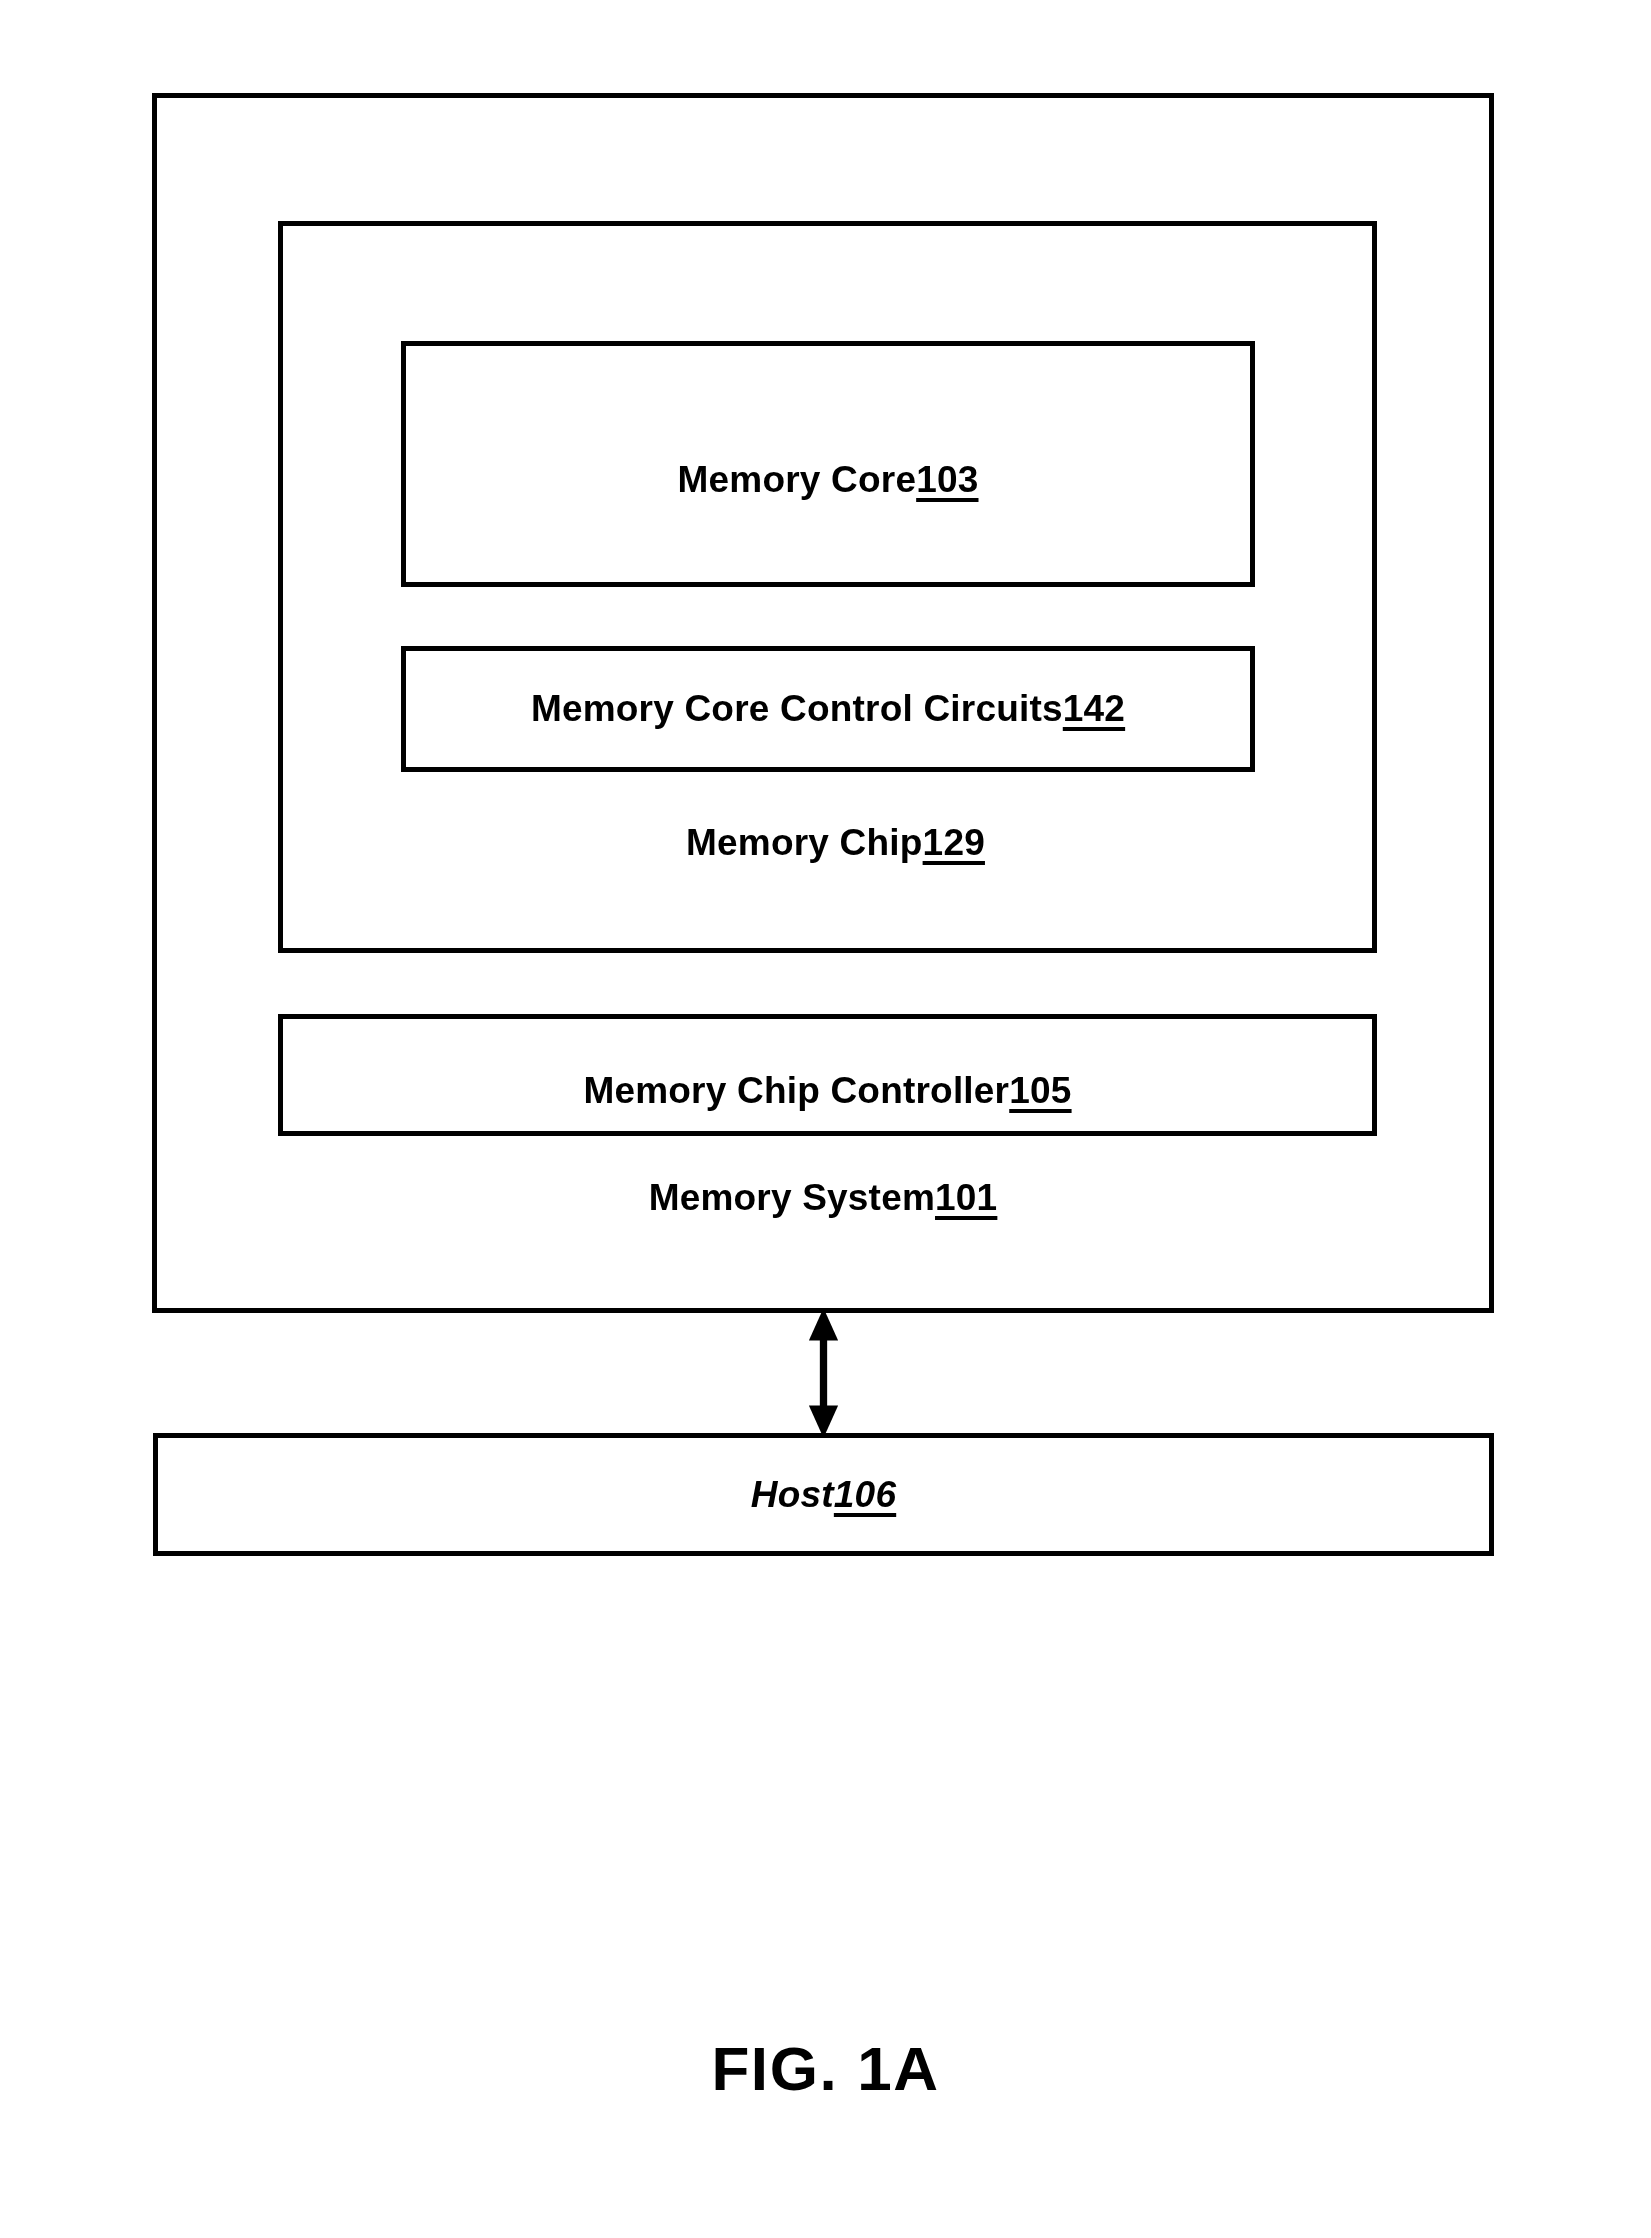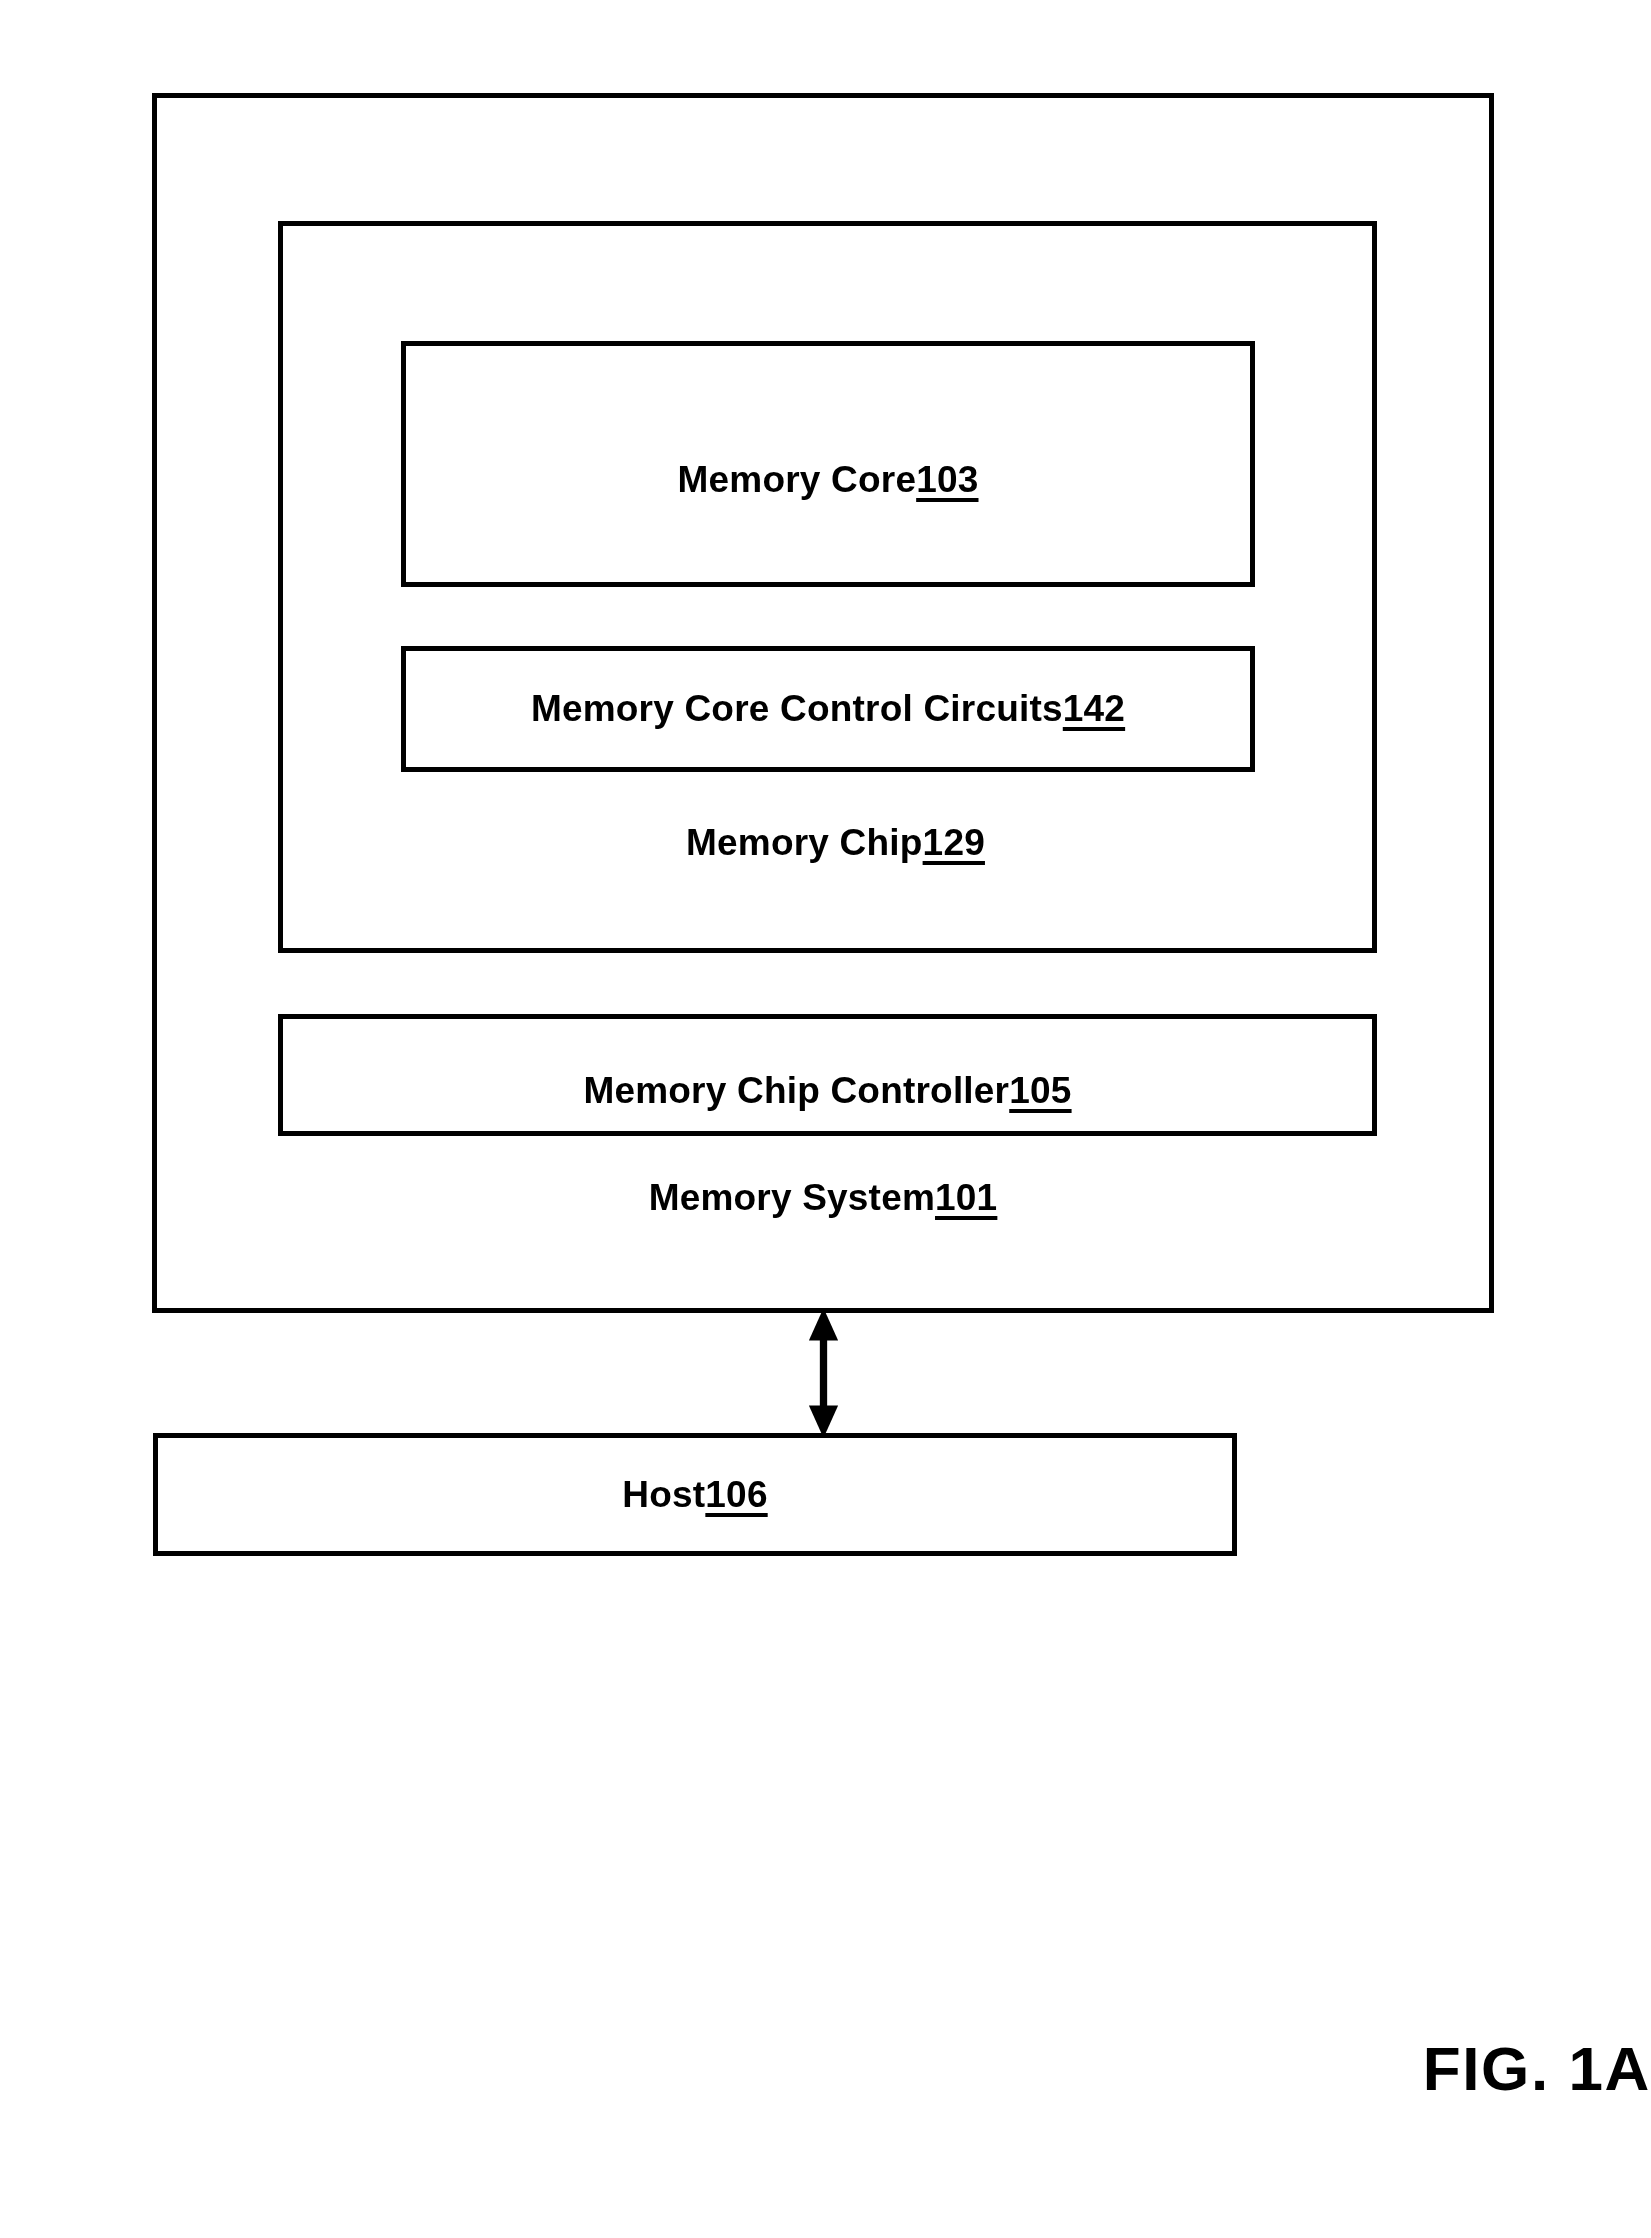--- a/index.html
+++ b/index.html
@@ -116,41 +116,42 @@
     top: 1009px;
     width: 1099px;
     height: 122px;
   }
   #memory-chip-controller-label { font-size: 37px; margin-top: 32px; }
 
   
   #host-box {
     left: 153px;
     top: 1433px;
-    width: 1084px;
+    width: 1341px;
     height: 123px;
+    font-style: italic;
   }
   #host-label { font-size: 37px; }
 
   
   #host-connector-arrow {
     position: absolute;
     left: 791px;
     top: 1308px;
     width: 65px;
     height: 130px;
   }
 
   
   #figure-caption {
     position: absolute;
     left: 0;
     right: 0;
     top: 2033px;
-    text-align: right;
+    text-align: center;
     font-size: 62px;
     font-weight: bold;
     letter-spacing: 1.6px;
   }
 </style>
 </head>
 <body>
 
 <div id="figure-sheet">
 

